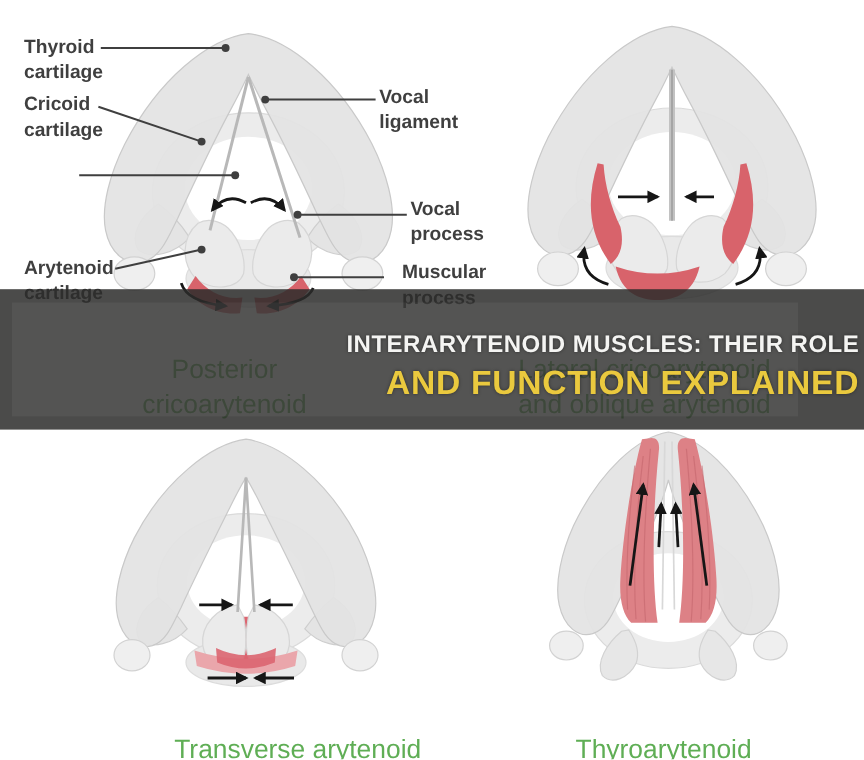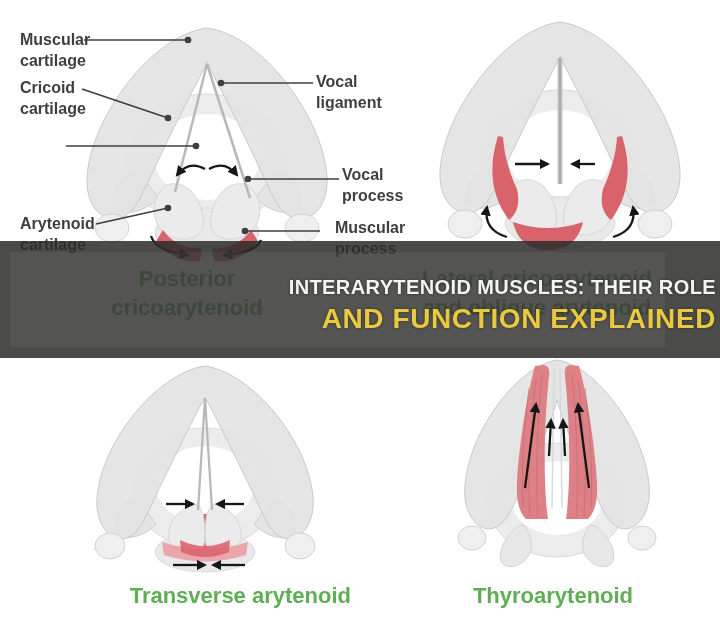--- a/index.html
+++ b/index.html
@@ -21,21 +21,21 @@
   .lbl-thyroid   { left:20px;  top:29px;  width:84px; }
   .lbl-cricoid   { left:20px;  top:77px;  width:84px; }
   .lbl-rima      { left:20px;  top:132px; width:84px; }
   .lbl-arytenoid { left:20px;  top:213px; width:92px; }
   .lbl-vligament { left:316px; top:71px;  width:92px; }
   .lbl-vprocess  { left:342px; top:164px; width:80px; }
   .lbl-mprocess  { left:335px; top:217px; width:92px; }
 
   .caption {
     position:absolute; z-index:2; text-align:center;
-    font-weight:700; color:var(--green,#5fae55);
+    font-weight:400; color:var(--green,#5fae55);margin-top:29px;
   }
   .cap-two { font-size:22px; line-height:29px; }
   .cap-post { left:57px;  top:264px; width:260px; }
   .cap-lat  { left:407px; top:264px; width:260px; }
   .cap-one  { font-size:22px; line-height:26px; }
   .cap-tra  { left:91px;  top:583px; width:260px;text-align:right; }
   .cap-thy  { left:420px; top:583px; width:266px; }
 
   .banner {
     position:absolute; z-index:5; left:0; top:241px; width:720px; height:117px;
@@ -193,21 +193,21 @@
     <path d="M122,10 L120,150" stroke="#d8d8d8" stroke-width="1.4" fill="none"></path>
     <path d="M128,10 L130,150" stroke="#d8d8d8" stroke-width="1.4" fill="none"></path>
     <g stroke="#161616" stroke-width="2.3" fill="none">
       <path d="M93,130 L104,46" marker-end="url(#p4a)"></path>
       <path d="M157,130 L146,46" marker-end="url(#p4a)"></path>
       <path d="M117,98 L119,62" marker-end="url(#p4a)"></path>
       <path d="M133,98 L131,62" marker-end="url(#p4a)"></path>
     </g>
   </svg>
 
-  <div class="anno lbl-thyroid">Muscular cartilage</div>
+  <div class="anno lbl-thyroid">Thyroid cartilage</div>
   <div class="anno lbl-cricoid">Cricoid cartilage</div>
   <div class="anno lbl-arytenoid">Arytenoid cartilage</div>
   <div class="anno lbl-vligament">Vocal ligament</div>
   <div class="anno lbl-vprocess">Vocal process</div>
   <div class="anno lbl-mprocess">Muscular process</div>
 
   <div class="caption cap-two cap-post">
     <span>Posterior</span><br>
     <span>cricoarytenoid</span>
   </div>

